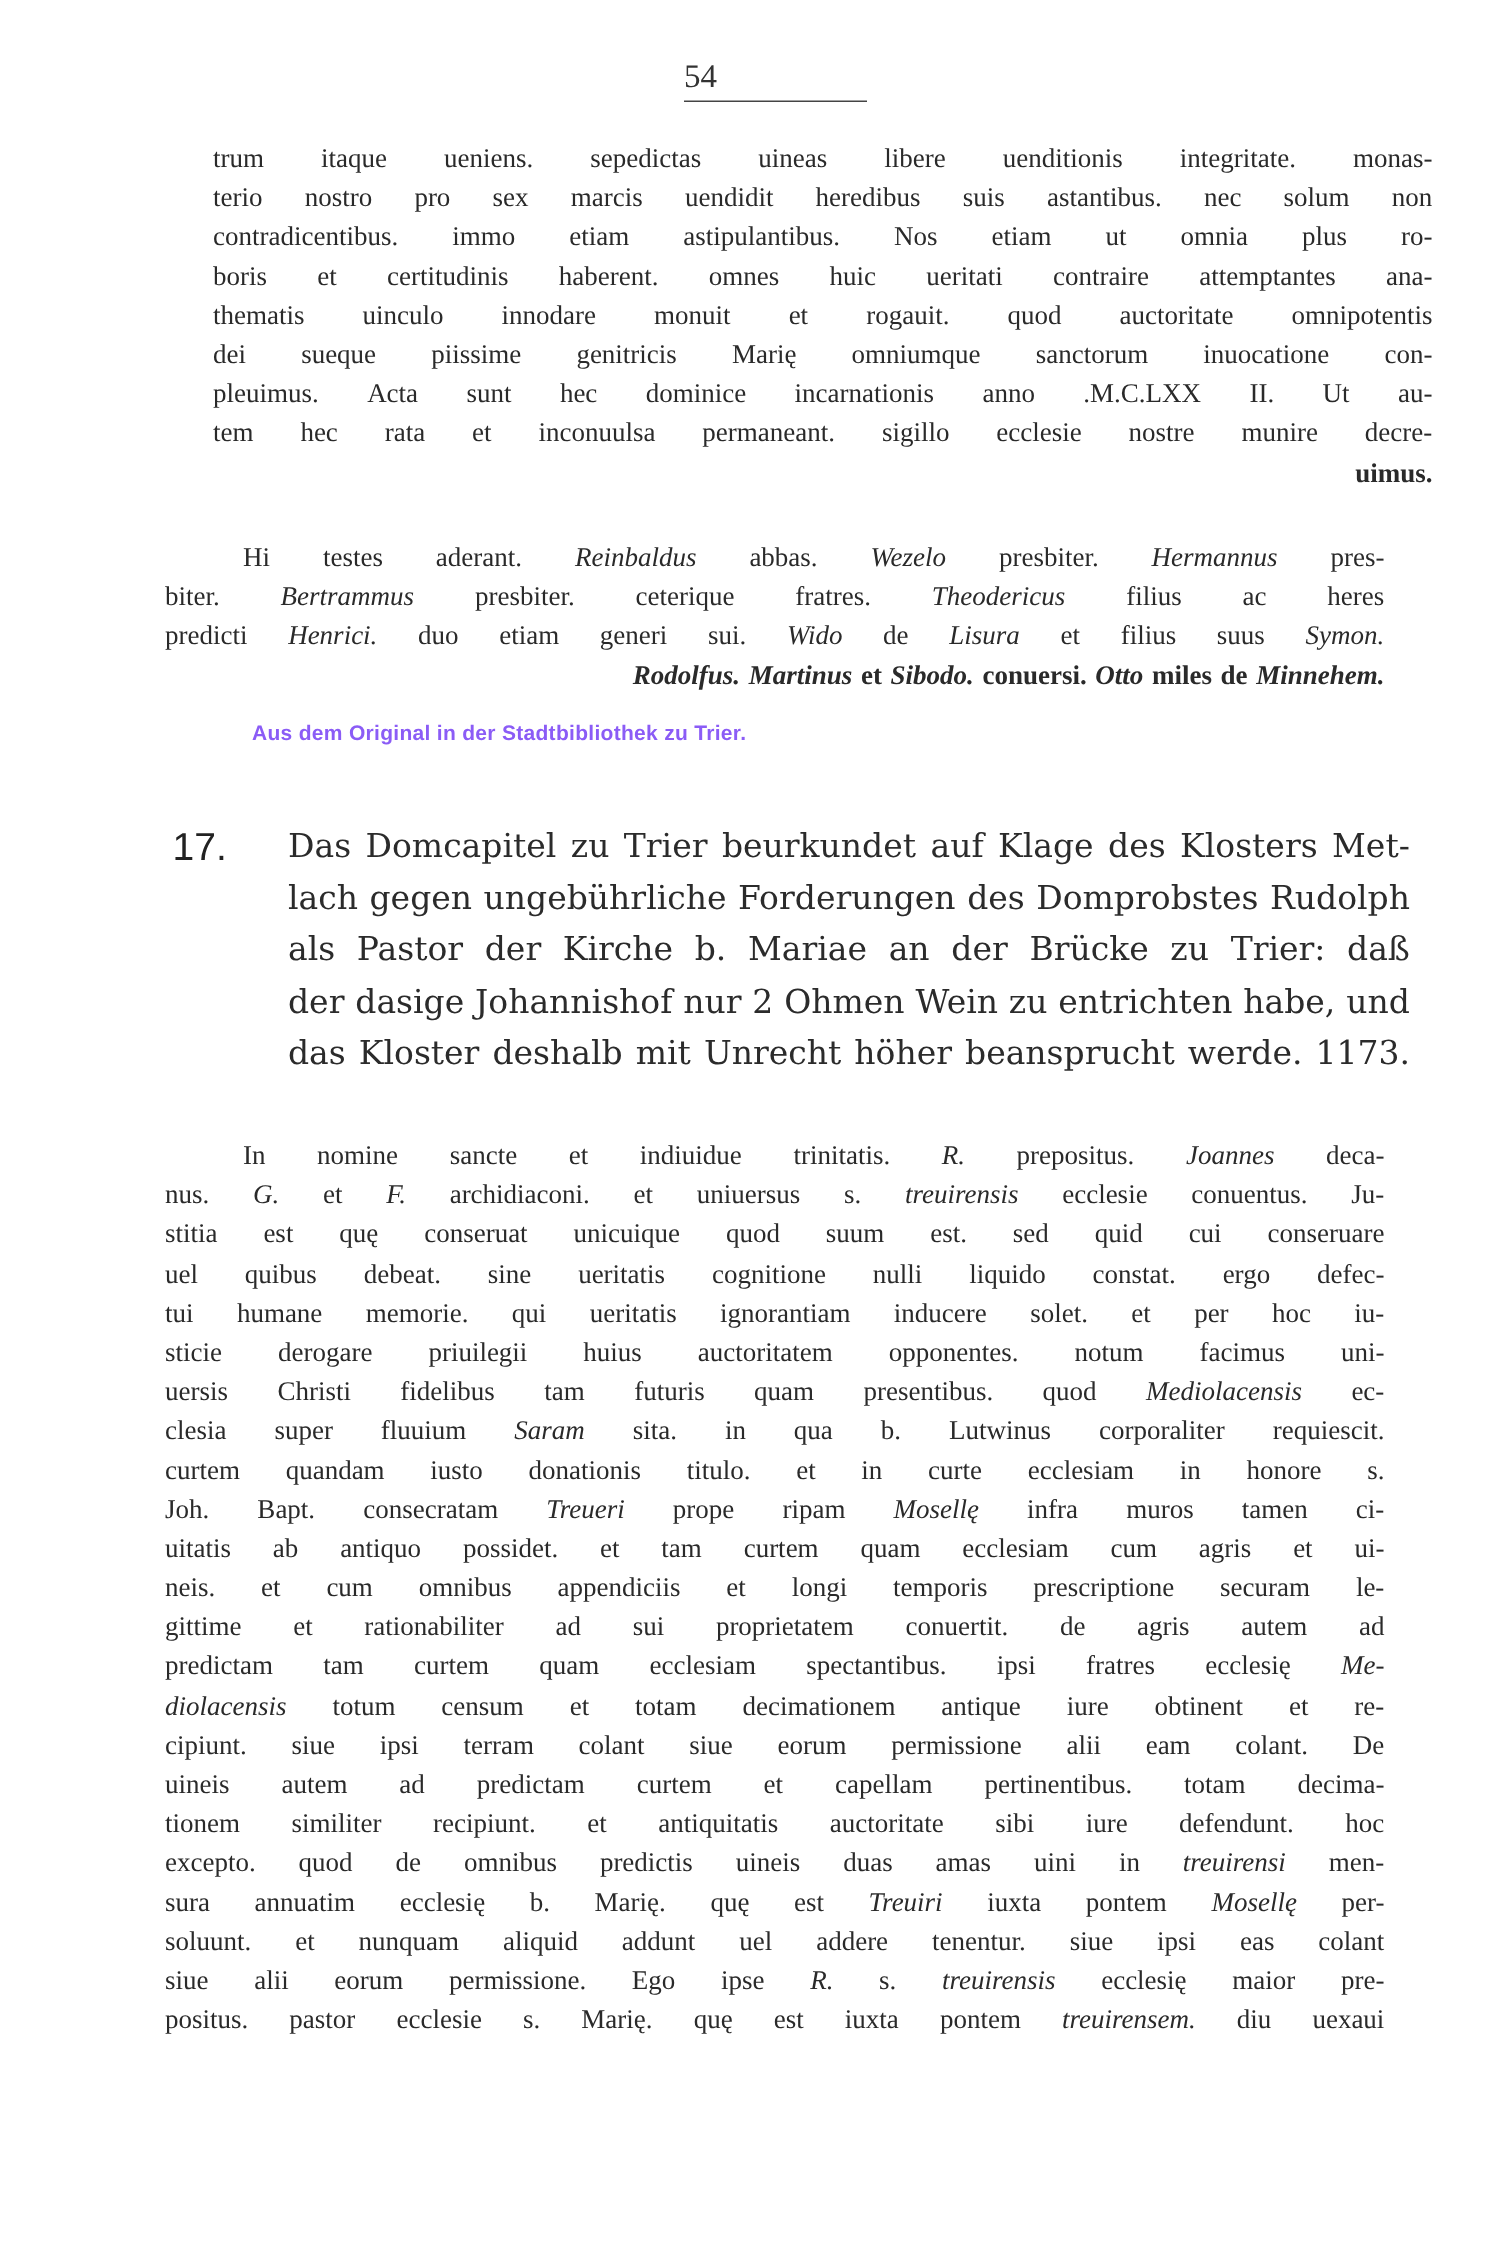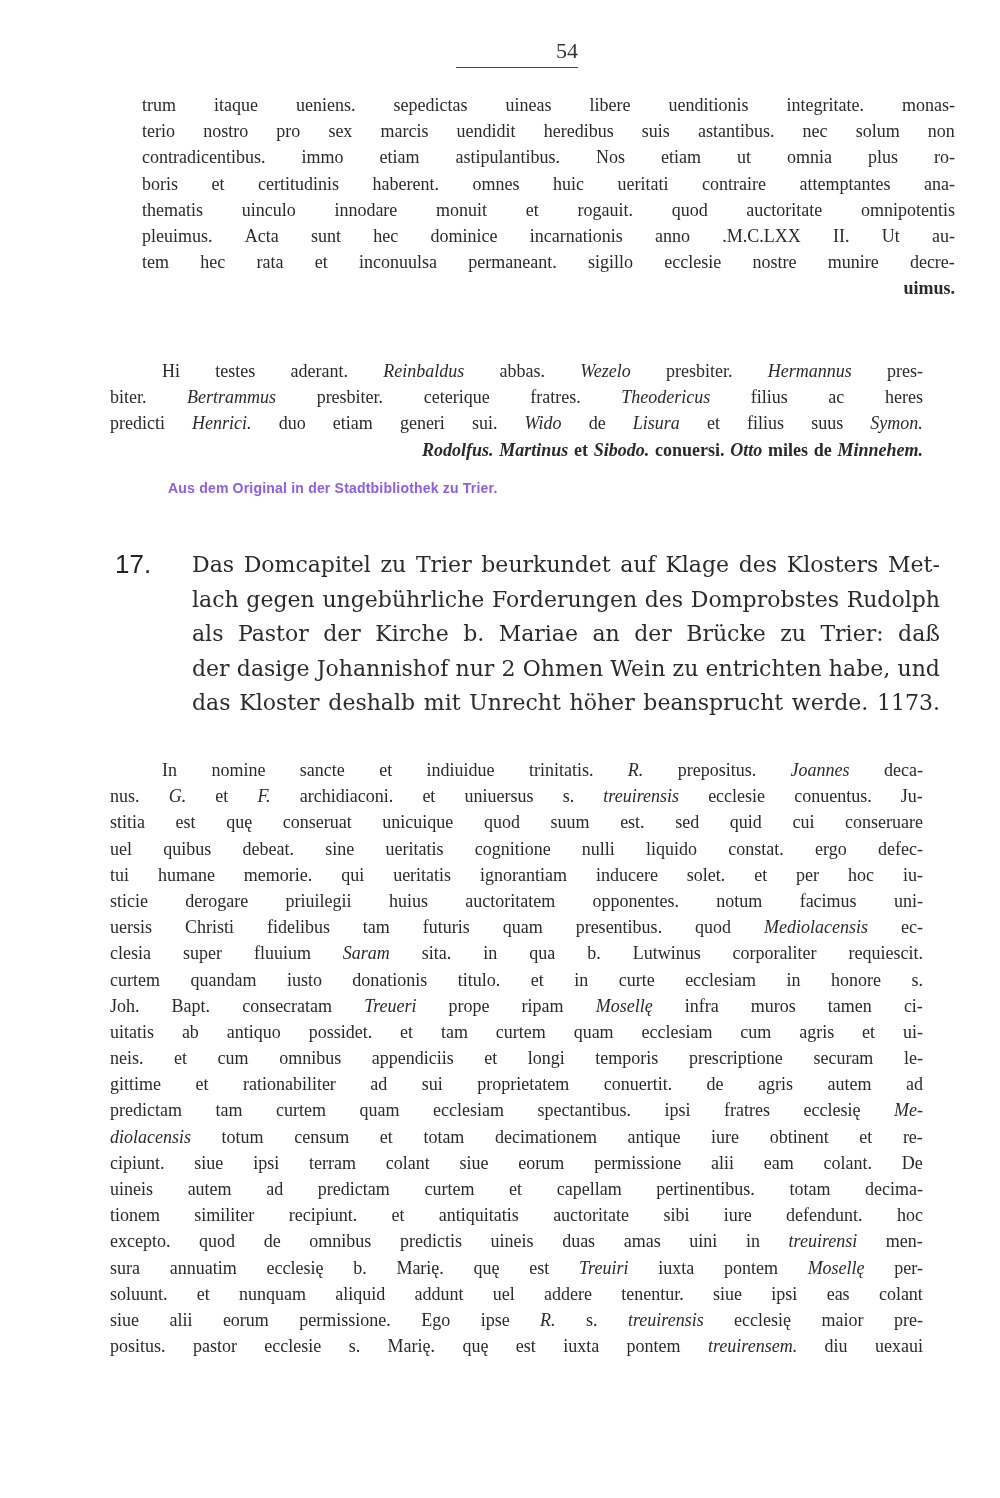--- a/index.html
+++ b/index.html
@@ -1,18 +1,18 @@
 <!DOCTYPE html>
 <html><head>
 <meta charset="utf-8">
 <style>
   html, body { margin: 0; padding: 0; background: #ffffff; }
   body { width: 1000px; height: 1498px; position: relative; overflow: hidden;
          font-family: "Liberation Serif", "DejaVu Serif", serif; color: #2a2a2a; }
-  .page-number { position: absolute; left: 456px; width: 122px; top: 38px; text-align: right;
+  .page-number { position: absolute; left: 456px; width: 122px; top: 38px; text-align: left;
                  font-size: 22px; line-height: 26px; color: #333; }
   .page-rule { position: absolute; left: 456px; width: 122px; top: 67px; height: 0;
                border-top: 1.5px solid #444; }
   .block { position: absolute; left: 110px; width: 813px; }
   .line { display: block; height: 26.2px; line-height: 26.2px; font-size: 18px;
           text-align: justify; text-align-last: justify; white-space: nowrap; overflow: visible; }
   .line.last { text-align-last: left; }
   .line.indent { padding-left: 52px; }
   .line span { white-space: normal; }
   i, .it { font-style: italic; }
@@ -92,20 +92,31 @@
       <span>uinculo</span>
       <span>innodare</span>
       <span>monuit</span>
       <span>et</span>
       <span>rogauit.</span>
       <span>quod</span>
       <span>auctoritate</span>
       <span>omnipotentis</span>
     </div>
     <div class="line j">
+      <span>dei</span>
+      <span>sueque</span>
+      <span>piissime</span>
+      <span>genitricis</span>
+      <span>Marię</span>
+      <span>omniumque</span>
+      <span>sanctorum</span>
+      <span>inuocatione</span>
+      <span>con-</span>
+    </div>
+    <div class="line j">
       <span>pleuimus.</span>
       <span>Acta</span>
       <span>sunt</span>
       <span>hec</span>
       <span>dominice</span>
       <span>incarnationis</span>
       <span>anno</span>
       <span>.M.C.LXX</span>
       <span>II.</span>
       <span>Ut</span>

